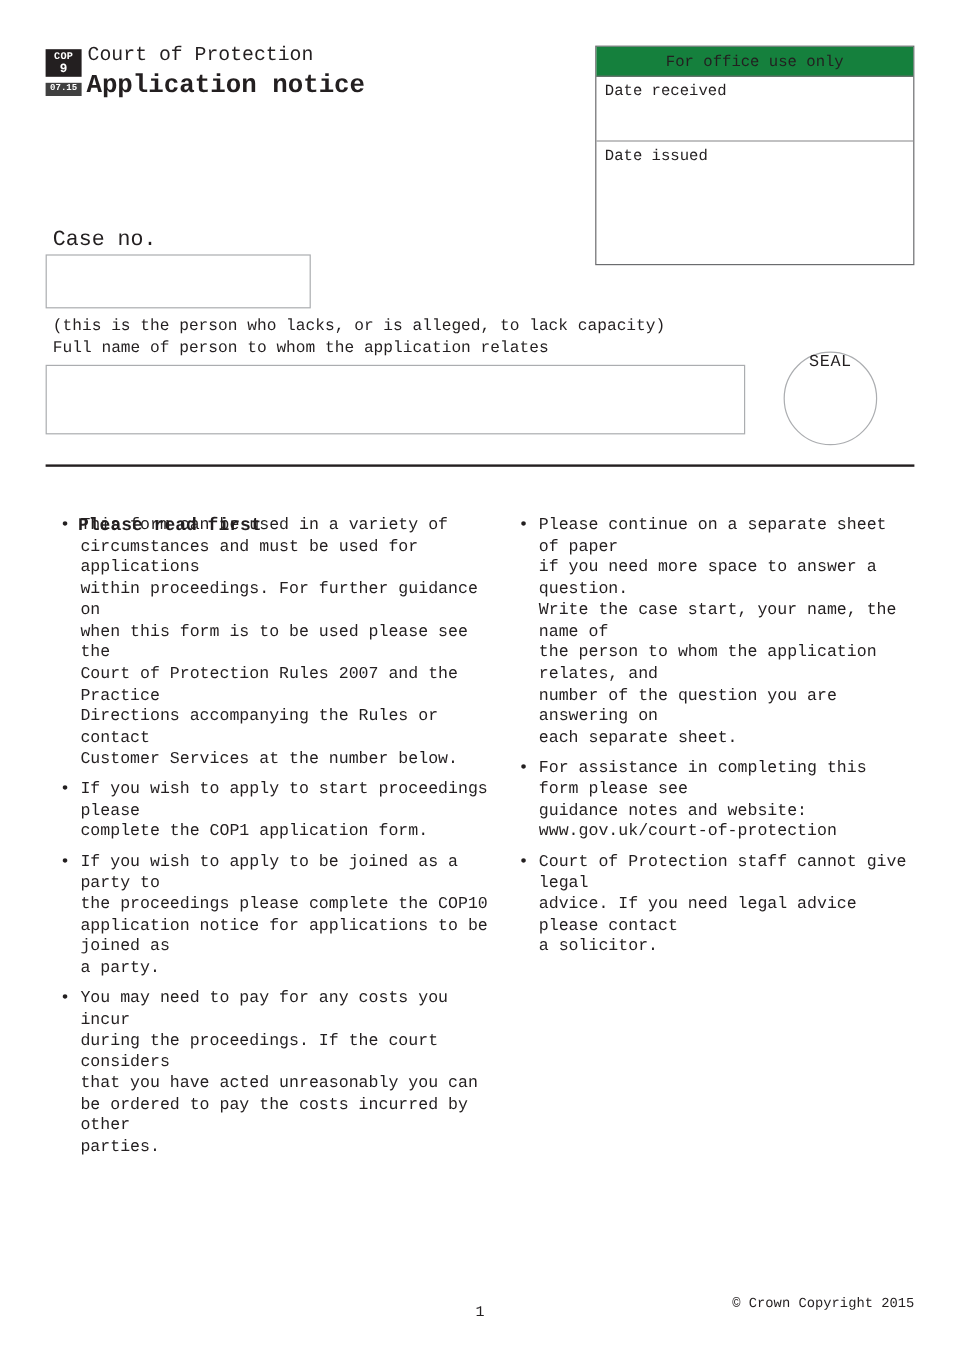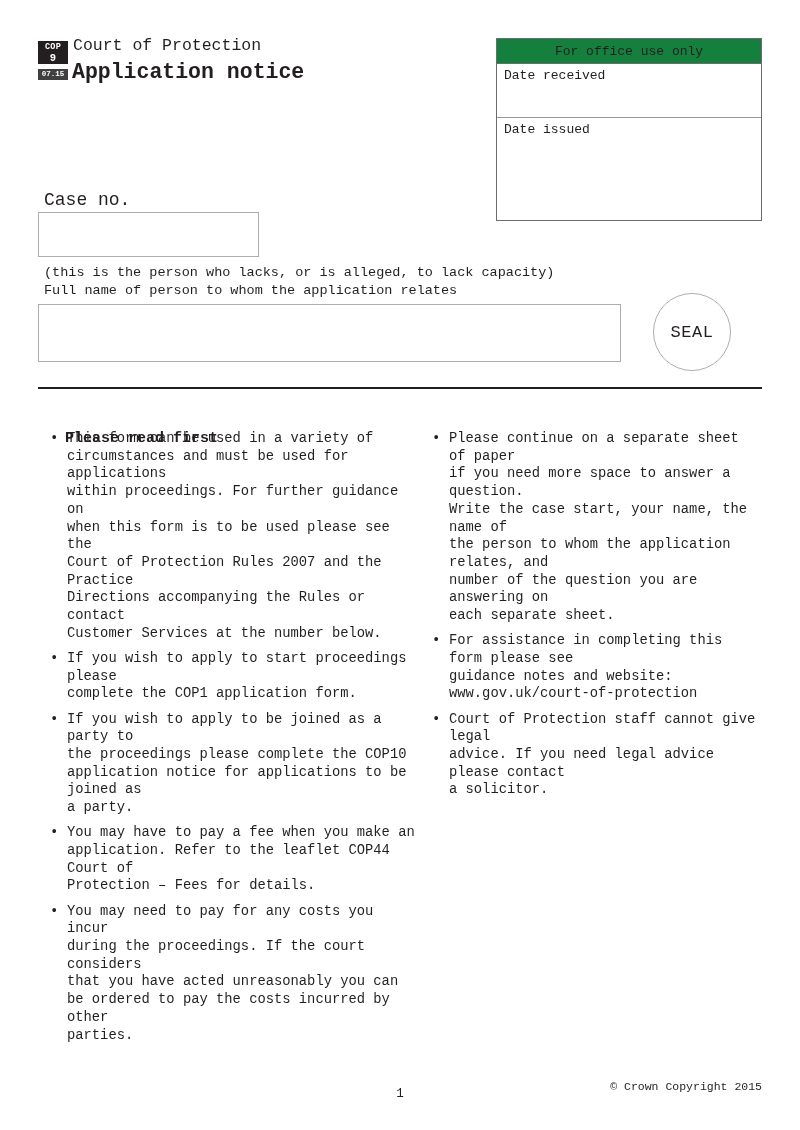--- a/index.html
+++ b/index.html
@@ -50,22 +50,22 @@
     border: 1px solid #abadb0; background: #ffffff;
   }
   .person-label { position: absolute; left: 44px; top: 264px; font-size: 13.5px; line-height: 18px; }
   .person-box {
     position: absolute; left: 38px; top: 304px; width: 583px; height: 58px;
     border: 1px solid #abadb0; background: #ffffff;
   }
   .seal {
     position: absolute; left: 653px; top: 293px; width: 78px; height: 78px;
     border: 1px solid #abadb0; border-radius: 50%;
-    display: flex; align-items: center; justify-content: center;
-    font-size: 17px; letter-spacing: 0.5px;
+    display: flex; align-items: flex-start; justify-content: center;
+    font-size: 14px; letter-spacing: 0.5px;
   }
 
   
   .divider { position: absolute; left: 38px; top: 387px; width: 724px; height: 2px; background: #231f20; }
   .read-first-heading { position: absolute; left: 38px; top: 430px; font-size: 15px; font-weight: bold; margin-left: 27px; }
   .columns { position: absolute; left: 38px; top: 430px; width: 724px; display: flex; }
   .col-left { width: 382px; }
   .col-right { width: 342px; }
   .bullet-list { list-style: none; }
   .bullet-list li {
@@ -134,23 +134,20 @@
 when this form is to be used please see the
 Court of Protection Rules 2007 and the Practice
 Directions accompanying the Rules or contact
 Customer Services at the number below.</li>
         <li>If you wish to apply to start proceedings please
 complete the COP1 application form.</li>
         <li>If you wish to apply to be joined as a party to
 the proceedings please complete the COP10
 application notice for applications to be joined as
 a party.</li>
-        <li>You may have to pay a fee when you make an
-application. Refer to the leaflet COP44 Court of
-Protection – Fees for details.</li>
         <li>You may need to pay for any costs you incur
 during the proceedings. If the court considers
 that you have acted unreasonably you can
 be ordered to pay the costs incurred by other
 parties.</li>
       </ul>
     </div>
     <div class="col-right">
       <ul class="bullet-list">
         <li>Please continue on a separate sheet of paper

